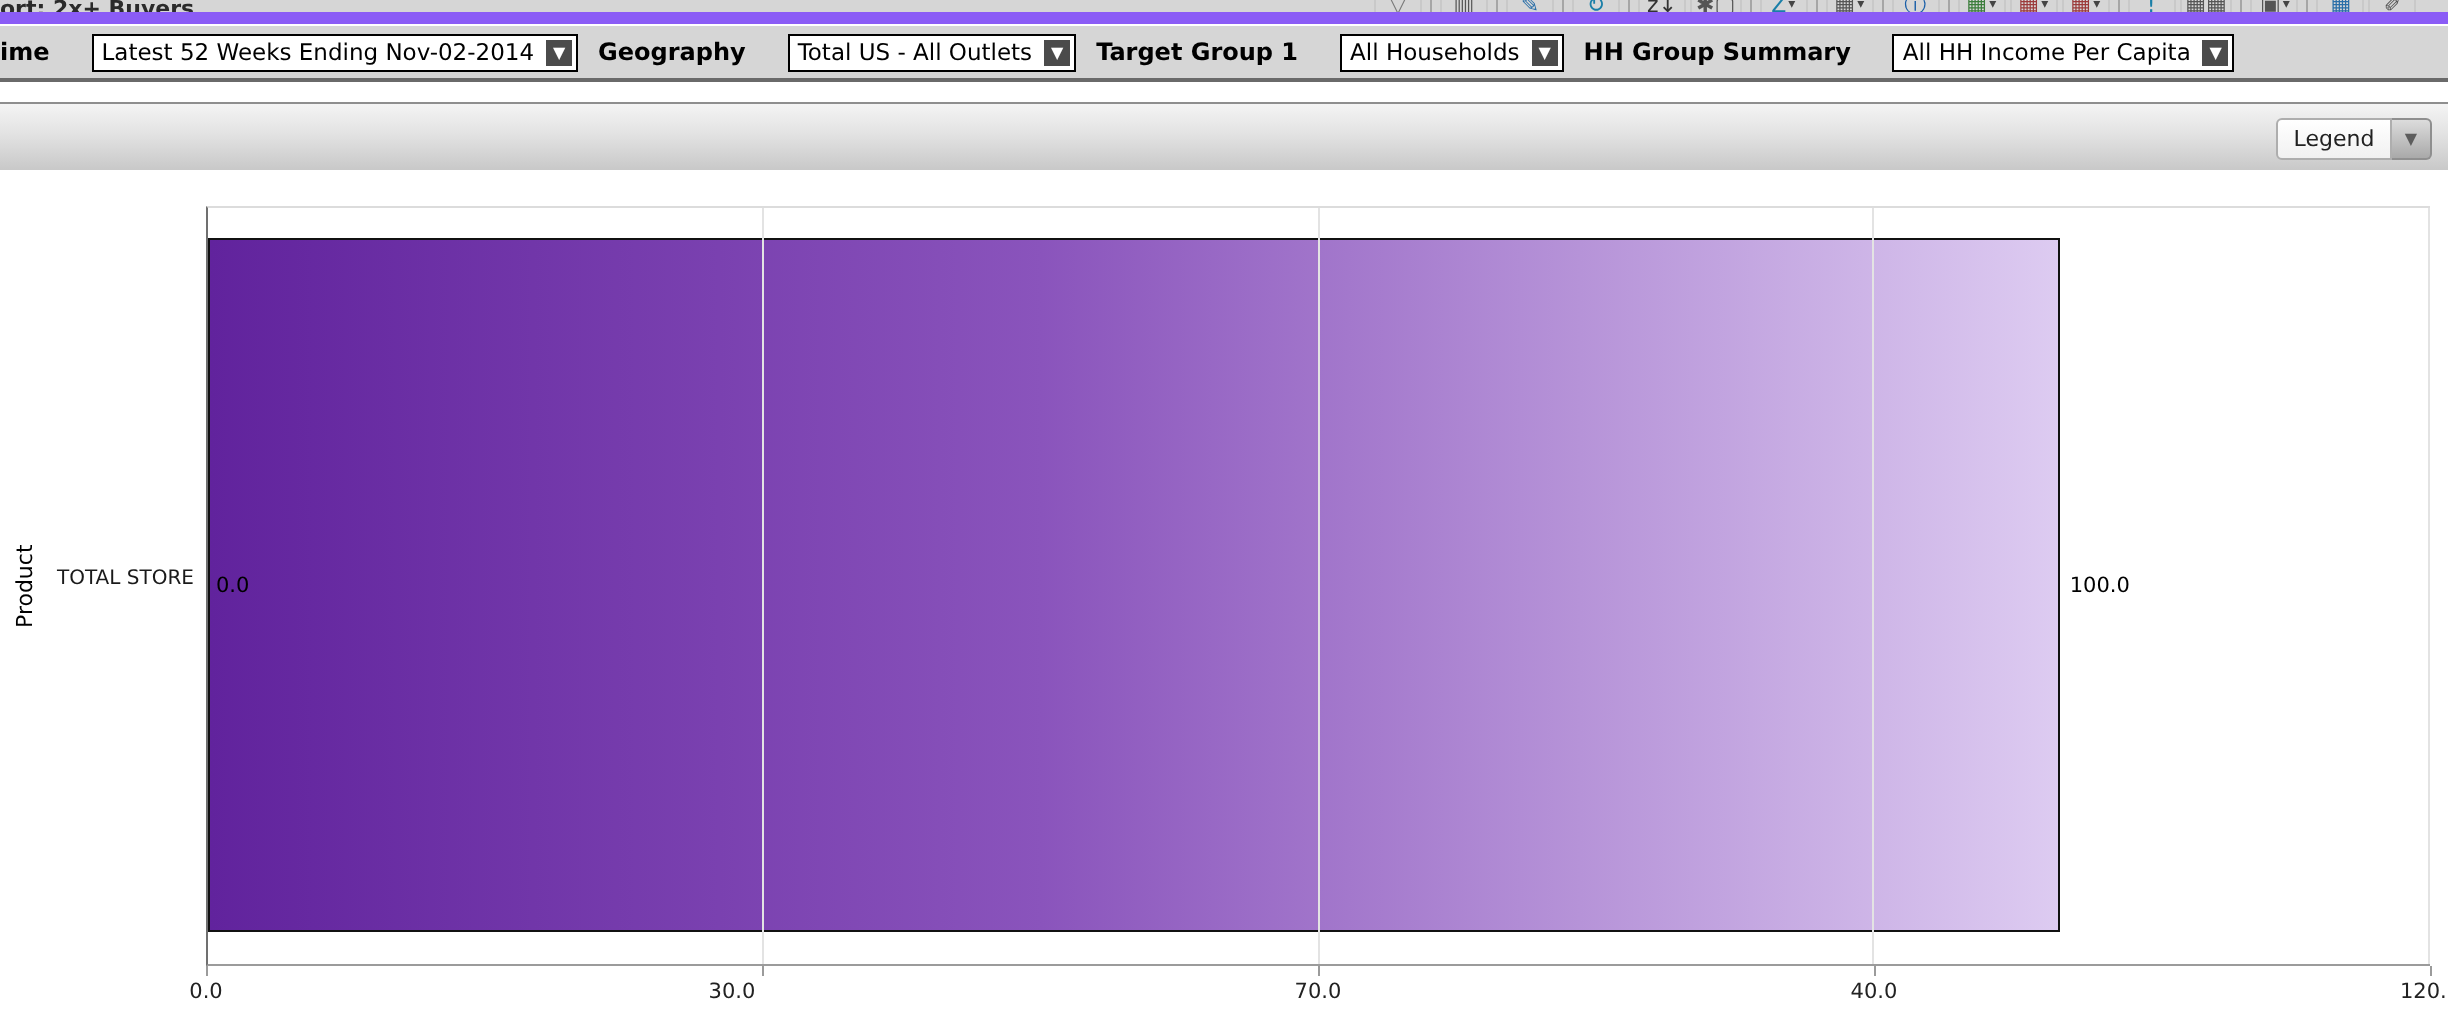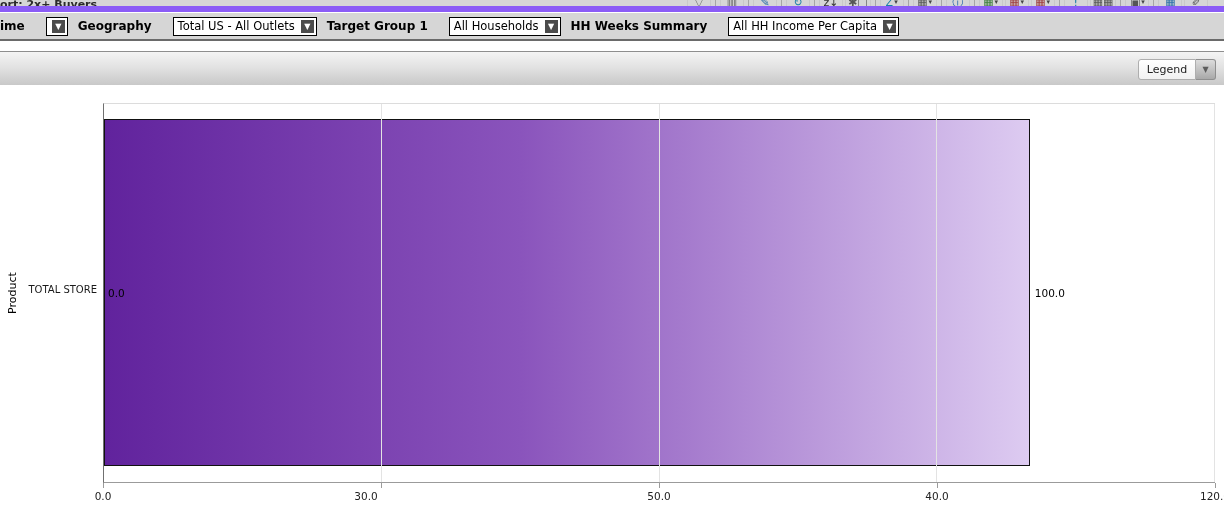--- a/index.html
+++ b/index.html
@@ -137,39 +137,40 @@
         <span class="tool-btn">
           <span class="tool-glyph" style="color: rgb(85, 85, 85);">✐</span>
         </span>
       </div>
   </div>
 
   <div class="filter-bar">
       <span class="filter-group">
         <span class="filter-label">ime</span>
         <span class="combo">
+          <span class="combo-value">Latest 52 Weeks Ending Nov-02-2014</span>
           <span class="combo-arrow">▼</span>
         </span>
       </span>
       <span class="filter-group">
         <span class="filter-label">Geography</span>
         <span class="combo">
           <span class="combo-value">Total US - All Outlets</span>
           <span class="combo-arrow">▼</span>
         </span>
       </span>
       <span class="filter-group">
         <span class="filter-label">Target Group 1</span>
         <span class="combo">
           <span class="combo-value">All Households</span>
           <span class="combo-arrow">▼</span>
         </span>
       </span>
       <span class="filter-group">
-        <span class="filter-label">HH Weeks Summary</span>
+        <span class="filter-label">HH Group Summary</span>
         <span class="combo">
           <span class="combo-value">All HH Income Per Capita</span>
           <span class="combo-arrow">▼</span>
         </span>
       </span>
     </div>
 
   <div class="legend-band">
     <div class="legend-ctrl">
       <div class="legend-btn">Legend</div>
@@ -190,20 +191,20 @@
     <div class="gridline" style="left: calc(25% - 1px);"></div>
         <div class="gridline" style="left: calc(50% - 1px);"></div>
         <div class="gridline" style="left: calc(75% - 1px);"></div>
         <div class="gridline" style="left: calc(100% - 1px);"></div>
       </div>
   <div class="x-tick" style="left: 103px;"></div>
       <div class="x-tick-label" style="left: 103px;">0.0</div>
       <div class="x-tick" style="left: 381px;"></div>
       <div class="x-tick-label" style="left: 366px;">30.0</div>
       <div class="x-tick" style="left: 659px;"></div>
-      <div class="x-tick-label" style="left: 659px;">50.0</div>
+      <div class="x-tick-label" style="left: 659px;">70.0</div>
       <div class="x-tick" style="left: 937px;"></div>
       <div class="x-tick-label" style="left: 937px;">40.0</div>
       <div class="x-tick" style="left: 1215px;"></div>
       <div class="x-tick-label" style="left: 1215px;">120.0</div>
     </div>
 
 </div>
 
 </body></html>

